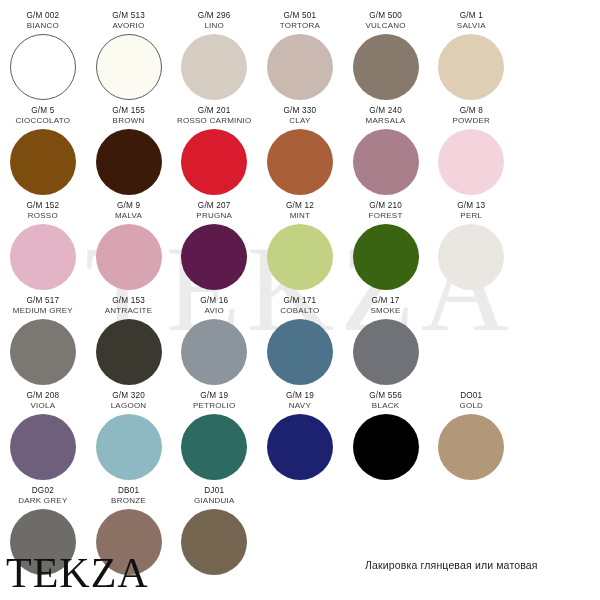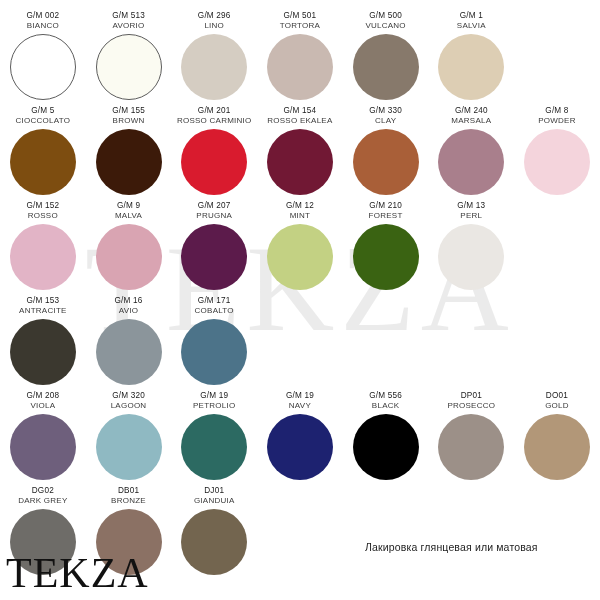--- a/index.html
+++ b/index.html
@@ -86,21 +86,21 @@
     margin-top: 3px;
   }
   .swatch-dot.outlined {
     border: 1px solid #5c5c5c;
   }
 
   
   #footer-note {
     position: absolute;
     left: 365px;
-    top: 541px;
+    top: 559px;
     font-size: 10.5px;
     color: #1d1d1d;
     letter-spacing: 0.15px;
     white-space: nowrap;
     z-index: 3;
   }
 
   #brand-logo {
     position: absolute;
     left: 6px;
@@ -164,25 +164,20 @@
           <div class="swatch-code">G/M 155</div>
           <div class="swatch-name">BROWN</div>
           <div class="swatch-dot" style="background: rgb(60, 26, 9);"></div>
         </div>
         <div class="swatch-cell">
           <div class="swatch-code">G/M 201</div>
           <div class="swatch-name">ROSSO CARMINIO</div>
           <div class="swatch-dot" style="background: rgb(217, 27, 46);"></div>
         </div>
         <div class="swatch-cell">
-          <div class="swatch-code">G/M 154</div>
-          <div class="swatch-name">ROSSO EKALEA</div>
-          <div class="swatch-dot" style="background: rgb(113, 24, 52);"></div>
-        </div>
-        <div class="swatch-cell">
           <div class="swatch-code">G/M 330</div>
           <div class="swatch-name">CLAY</div>
           <div class="swatch-dot" style="background: rgb(169, 95, 56);"></div>
         </div>
         <div class="swatch-cell">
           <div class="swatch-code">G/M 240</div>
           <div class="swatch-name">MARSALA</div>
           <div class="swatch-dot" style="background: rgb(169, 127, 140);"></div>
         </div>
         <div class="swatch-cell">
@@ -218,34 +213,44 @@
           <div class="swatch-dot" style="background: rgb(58, 99, 18);"></div>
         </div>
         <div class="swatch-cell">
           <div class="swatch-code">G/M 13</div>
           <div class="swatch-name">PERL</div>
           <div class="swatch-dot" style="background: rgb(234, 231, 227);"></div>
         </div>
       </div>
       <div class="swatch-row">
         <div class="swatch-cell">
+          <div class="swatch-code">G/M 517</div>
+          <div class="swatch-name">MEDIUM GREY</div>
+          <div class="swatch-dot" style="background: rgb(123, 120, 116);"></div>
+        </div>
+        <div class="swatch-cell">
           <div class="swatch-code">G/M 153</div>
           <div class="swatch-name">ANTRACITE</div>
           <div class="swatch-dot" style="background: rgb(59, 56, 47);"></div>
         </div>
         <div class="swatch-cell">
           <div class="swatch-code">G/M 16</div>
           <div class="swatch-name">AVIO</div>
           <div class="swatch-dot" style="background: rgb(139, 149, 155);"></div>
         </div>
         <div class="swatch-cell">
           <div class="swatch-code">G/M 171</div>
           <div class="swatch-name">COBALTO</div>
           <div class="swatch-dot" style="background: rgb(76, 115, 137);"></div>
         </div>
+        <div class="swatch-cell">
+          <div class="swatch-code">G/M 17</div>
+          <div class="swatch-name">SMOKE</div>
+          <div class="swatch-dot" style="background: rgb(113, 114, 119);"></div>
+        </div>
       </div>
       <div class="swatch-row">
         <div class="swatch-cell">
           <div class="swatch-code">G/M 208</div>
           <div class="swatch-name">VIOLA</div>
           <div class="swatch-dot" style="background: rgb(110, 95, 124);"></div>
         </div>
         <div class="swatch-cell">
           <div class="swatch-code">G/M 320</div>
           <div class="swatch-name">LAGOON</div>
@@ -260,25 +265,20 @@
           <div class="swatch-code">G/M 19</div>
           <div class="swatch-name">NAVY</div>
           <div class="swatch-dot" style="background: rgb(29, 34, 112);"></div>
         </div>
         <div class="swatch-cell">
           <div class="swatch-code">G/M 556</div>
           <div class="swatch-name">BLACK</div>
           <div class="swatch-dot" style="background: rgb(0, 0, 0);"></div>
         </div>
         <div class="swatch-cell">
-          <div class="swatch-code">DP01</div>
-          <div class="swatch-name">PROSECCO</div>
-          <div class="swatch-dot" style="background: rgb(156, 144, 136);"></div>
-        </div>
-        <div class="swatch-cell">
           <div class="swatch-code">DO01</div>
           <div class="swatch-name">GOLD</div>
           <div class="swatch-dot" style="background: rgb(178, 151, 120);"></div>
         </div>
       </div>
       <div class="swatch-row">
         <div class="swatch-cell">
           <div class="swatch-code">DG02</div>
           <div class="swatch-name">DARK GREY</div>
           <div class="swatch-dot" style="background: rgb(110, 108, 104);"></div>

